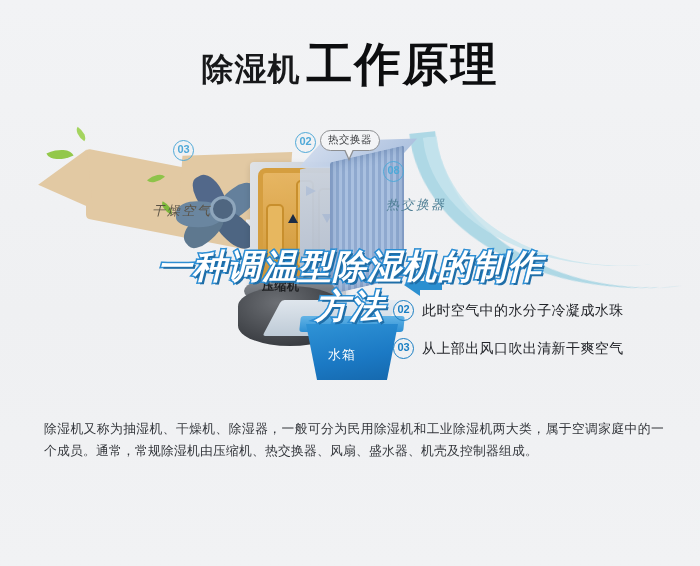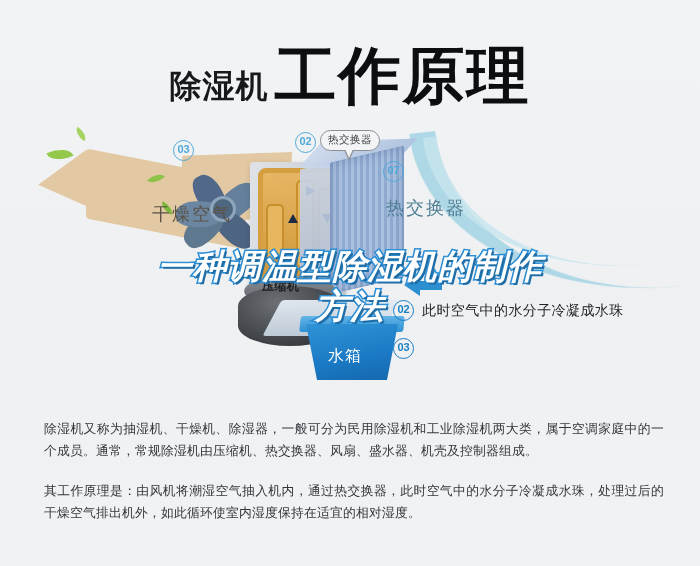--- a/index.html
+++ b/index.html
@@ -32,21 +32,21 @@
     white-space: nowrap;
   }
   .title-part-a {
     font-size: 32px;
     font-weight: 700;
     color: #17181a;
     letter-spacing: 1px;
     font-family: "DejaVu Sans", "Liberation Sans", sans-serif;
   }
   .title-part-b {
-    font-size: 62px;
+    font-size: 46px;
     font-weight: 700;
     color: #0d0e10;
     letter-spacing: 2px;
     margin-left: 6px;
     font-family: "DejaVu Sans", "Liberation Sans", sans-serif;
   }
 
   
   .stage {
     position: absolute;
@@ -307,21 +307,21 @@
     width: 104px;
     height: 16px;
     background: linear-gradient(180deg,#63b4e6,#2e90d4);
     border-radius: 3px;
     transform: skewX(-6deg);
   }
   .tank-label {
     position: absolute;
     left: 328px;
     top: 228px;
-    font-size: 16px;
+    font-size: 13px;
     color: #ffffff;
     letter-spacing: 1px;
   }
   .compressor-label {
     position: absolute;
     left: 262px;
     top: 160px;
     font-size: 12px;
     color: #1d1f22;
     letter-spacing: .5px;
@@ -372,23 +372,24 @@
     position: absolute;
     left: -4px; top: -12px;
     width: 0; height: 0;
     border-left: 4px solid transparent;
     border-right: 4px solid transparent;
     border-top: 9px solid #f3f4f6;
   }
 
   .air-label {
     position: absolute;
-    font-size: 18px;
+    font-size: 13px;
     color: #4b4d50;
     letter-spacing: 2px;
+    font-style: italic;
   }
   .air-label.dry   { left: 152px; top: 84px; color:#5a5245; }
   .air-label.humid { left: 386px; top: 78px; color:#4f7f95; }
 
   
   .overlay-title {
     position: absolute;
     left: 0;
     top: 246px;
     width: 700px;
@@ -515,42 +516,42 @@
     <div class="drum"></div>
     <div class="tray"></div>
 
     <div class="tank-lip"></div>
     <div class="tank"></div>
     <div class="tank-label">水箱</div>
     <div class="compressor-label">压缩机</div>
 
     <div class="badge b-03">03</div>
     <div class="badge b-02">02</div>
-    <div class="badge b-01">07</div>
+    <div class="badge b-01">08</div>
 
     <div class="callout">热交换器</div>
     <div class="callout-tail"></div>
 
     <div class="air-label dry">干燥空气</div>
     <div class="air-label humid">热交换器</div>
   </div>
 
   <div class="overlay-title">
     <span class="overlay-line">一种调温型除湿机的制作</span>
     <span class="overlay-line">方法</span>
   </div>
 
   <div class="legend">
     <div class="legend-row">
       <div class="legend-badge">02</div>
       <div class="legend-text">此时空气中的水分子冷凝成水珠</div>
     </div>
     <div class="legend-row">
       <div class="legend-badge">03</div>
+      <div class="legend-text">从上部出风口吹出清新干爽空气</div>
     </div>
   </div>
 
   <div class="body-text">
     <p class="para">除湿机又称为抽湿机、干燥机、除湿器，一般可分为民用除湿机和工业除湿机两大类，属于空调家庭中的一个成员。通常，常规除湿机由压缩机、热交换器、风扇、盛水器、机壳及控制器组成。</p>
-    <p class="para">其工作原理是：由风机将潮湿空气抽入机内，通过热交换器，此时空气中的水分子冷凝成水珠，处理过后的干燥空气排出机外，如此循环使室内湿度保持在适宜的相对湿度。</p>
   </div>
 
 </div>
 
 </body></html>

